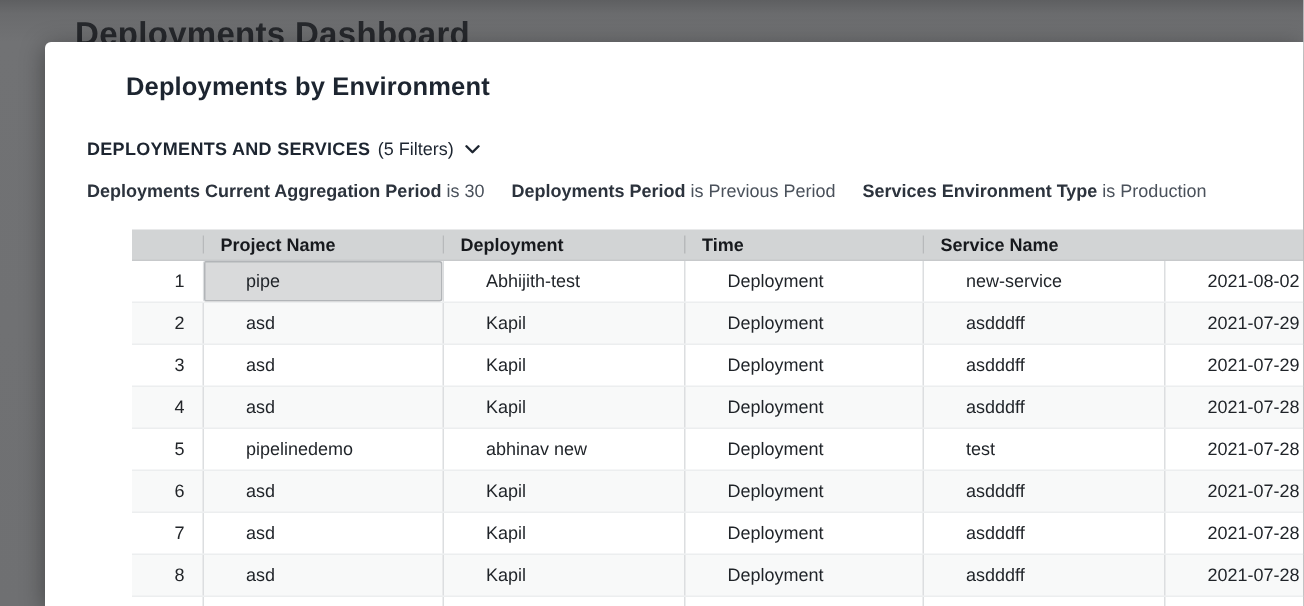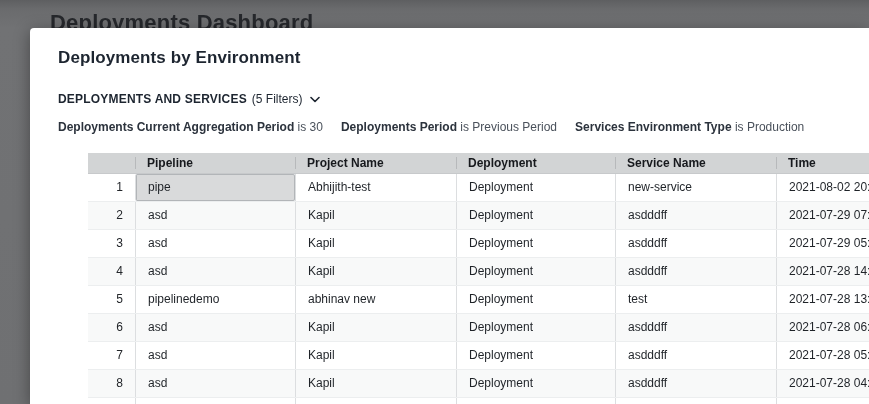--- a/index.html
+++ b/index.html
@@ -18,21 +18,21 @@
   }
 
   
   .panel {
     position:absolute; left:30px; top:28px; right:0; bottom:0;
     background:#ffffff; border-radius:4px 0 0 0;
     box-shadow:0 3px 16px rgba(0,0,0,.38);
     padding:20px 0 0 28px; overflow:hidden; z-index:2;
   }
   .panel-title {
-    font-size:17px; font-weight:700; color:#1d2530; letter-spacing:.1px;
+    font-size:17px; font-weight:700; color:#1d2530; letter-spacing:.1px;margin-left:26px;
   }
   .filter-group {
     margin-top:24px; display:flex; align-items:center; gap:5px;
     font-size:12px; color:#1d2530; cursor:pointer; width:max-content;
   }
   .filter-group .fg-label { font-weight:700; letter-spacing:.2px; }
   .filter-group .fg-count { font-weight:400; }
   .chev { display:inline-block; margin-left:2px; }
 
   .filters-row {
@@ -58,21 +58,21 @@
     padding-left:12px; position:relative; overflow:hidden; white-space:nowrap;
   }
   .th + .th::before {
     content:""; position:absolute; left:0; top:4px; bottom:4px;
     width:1px; background:#b7b9bb;
   }
   .trow { height:28px; background:#ffffff; border-bottom:1px solid #eceeef; }
   .trow.even { background:#f8f9f9; }
   .cell {
     font-size:12px; color:#1f2328; line-height:27px;
-    padding-left:12px; border-left:1px solid #dcdee0;
+    padding-left:28px; border-left:1px solid #dcdee0;
     overflow:hidden; white-space:nowrap;
   }
   .cell.num {
     text-align:right; padding-right:12px; padding-left:0;
     border-left:none; color:#23262a;
   }
   .cell.selected {
     background:#d9dadb; border-radius:2px;
     box-shadow:inset 0 0 0 1px #b2b5b8;
   }
@@ -107,25 +107,24 @@
     </span>
     <span>
       <span class="f-name">Services Environment Type</span>
       <span>is Production</span>
     </span>
   </div>
 
   <div class="table">
     <div class="thead-row">
       <div class="th"></div>
-      <div class="th">Pipeline</div>
       <div class="th">Project Name</div>
       <div class="th">Deployment</div>
+      <div class="th">Time</div>
       <div class="th">Service Name</div>
-      <div class="th">Time</div>
     </div>
     <div>
         <div class="trow">
           <div class="cell num">1</div>
           <div class="cell selected">pipe</div>
           <div class="cell">Abhijith-test</div>
           <div class="cell">Deployment</div>
           <div class="cell">new-service</div>
           <div class="cell">2021-08-02 20:41:18</div>
         </div>

